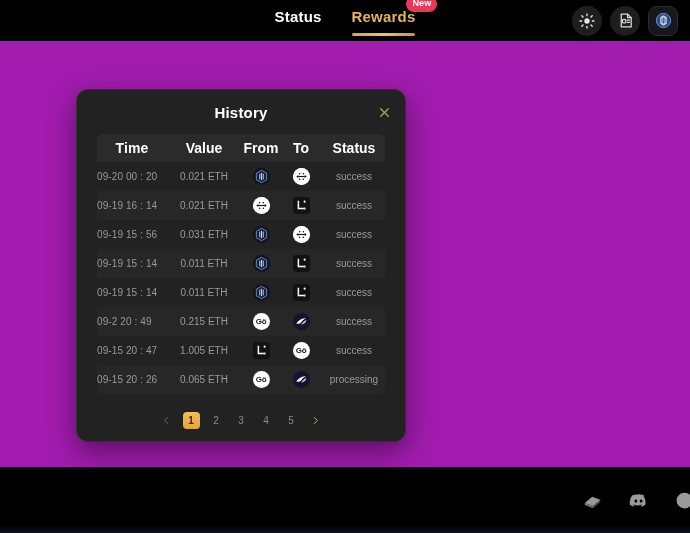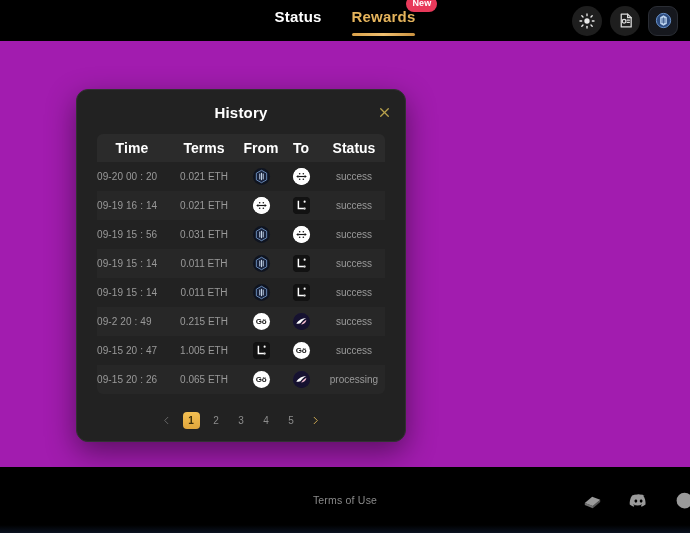--- a/index.html
+++ b/index.html
@@ -347,21 +347,21 @@
           <svg width="13" height="13" viewBox="0 0 24 24" fill="none" stroke="currentColor" stroke-width="2.4" stroke-linecap="round">
             <line x1="5" y1="5" x2="19" y2="19"></line>
               <line x1="19" y1="5" x2="5" y2="19"></line>
           </svg>
         </div>
       </div>
 
       <div class="table">
         <div class="t-row t-head">
           <span class="c-time">Time</span>
-          <span class="c-value">Terms</span>
+          <span class="c-value">Value</span>
           <span class="c-from">From</span>
           <span class="c-to">To</span>
           <span class="c-status">Status</span>
         </div>
         <div class="t-body" id="rows-host">
             <div class="t-row">
               <span class="c-time">09-20 00 : 20</span>
               <span class="c-value">0.021 ETH</span>
               <span class="c-from">
                 <span class="chain chain-scroll-hex">
@@ -559,21 +559,20 @@
             <svg width="11" height="13" viewBox="0 0 24 24" fill="none" stroke="currentColor" stroke-width="2" stroke-linecap="round" stroke-linejoin="round">
               <polyline points="9 5 16 12 9 19"></polyline>
             </svg>
           </div>
         </div>
     </div>
 
   </div>
 
   <div class="footer">
-    <div class="footer-terms">Terms of Use</div>
     <div class="footer-socials">
       <div class="social">
         <svg width="21" height="21" viewBox="0 0 24 24" fill="currentColor">
           <path d="M3.2 14.8 L11.6 7.6 L20.8 11.2 L12.4 18.4 Z"></path>
           <path d="M3.2 14.8 L3.2 17.2 L12.4 20.8 L12.4 18.4 Z" opacity=".75"></path>
           <path d="M20.8 11.2 L20.8 13.6 L12.4 20.8 L12.4 18.4 Z" opacity=".55"></path>
         </svg>
       </div>
       <div class="social">
         <svg width="21" height="21" viewBox="0 0 24 24" fill="currentColor">

